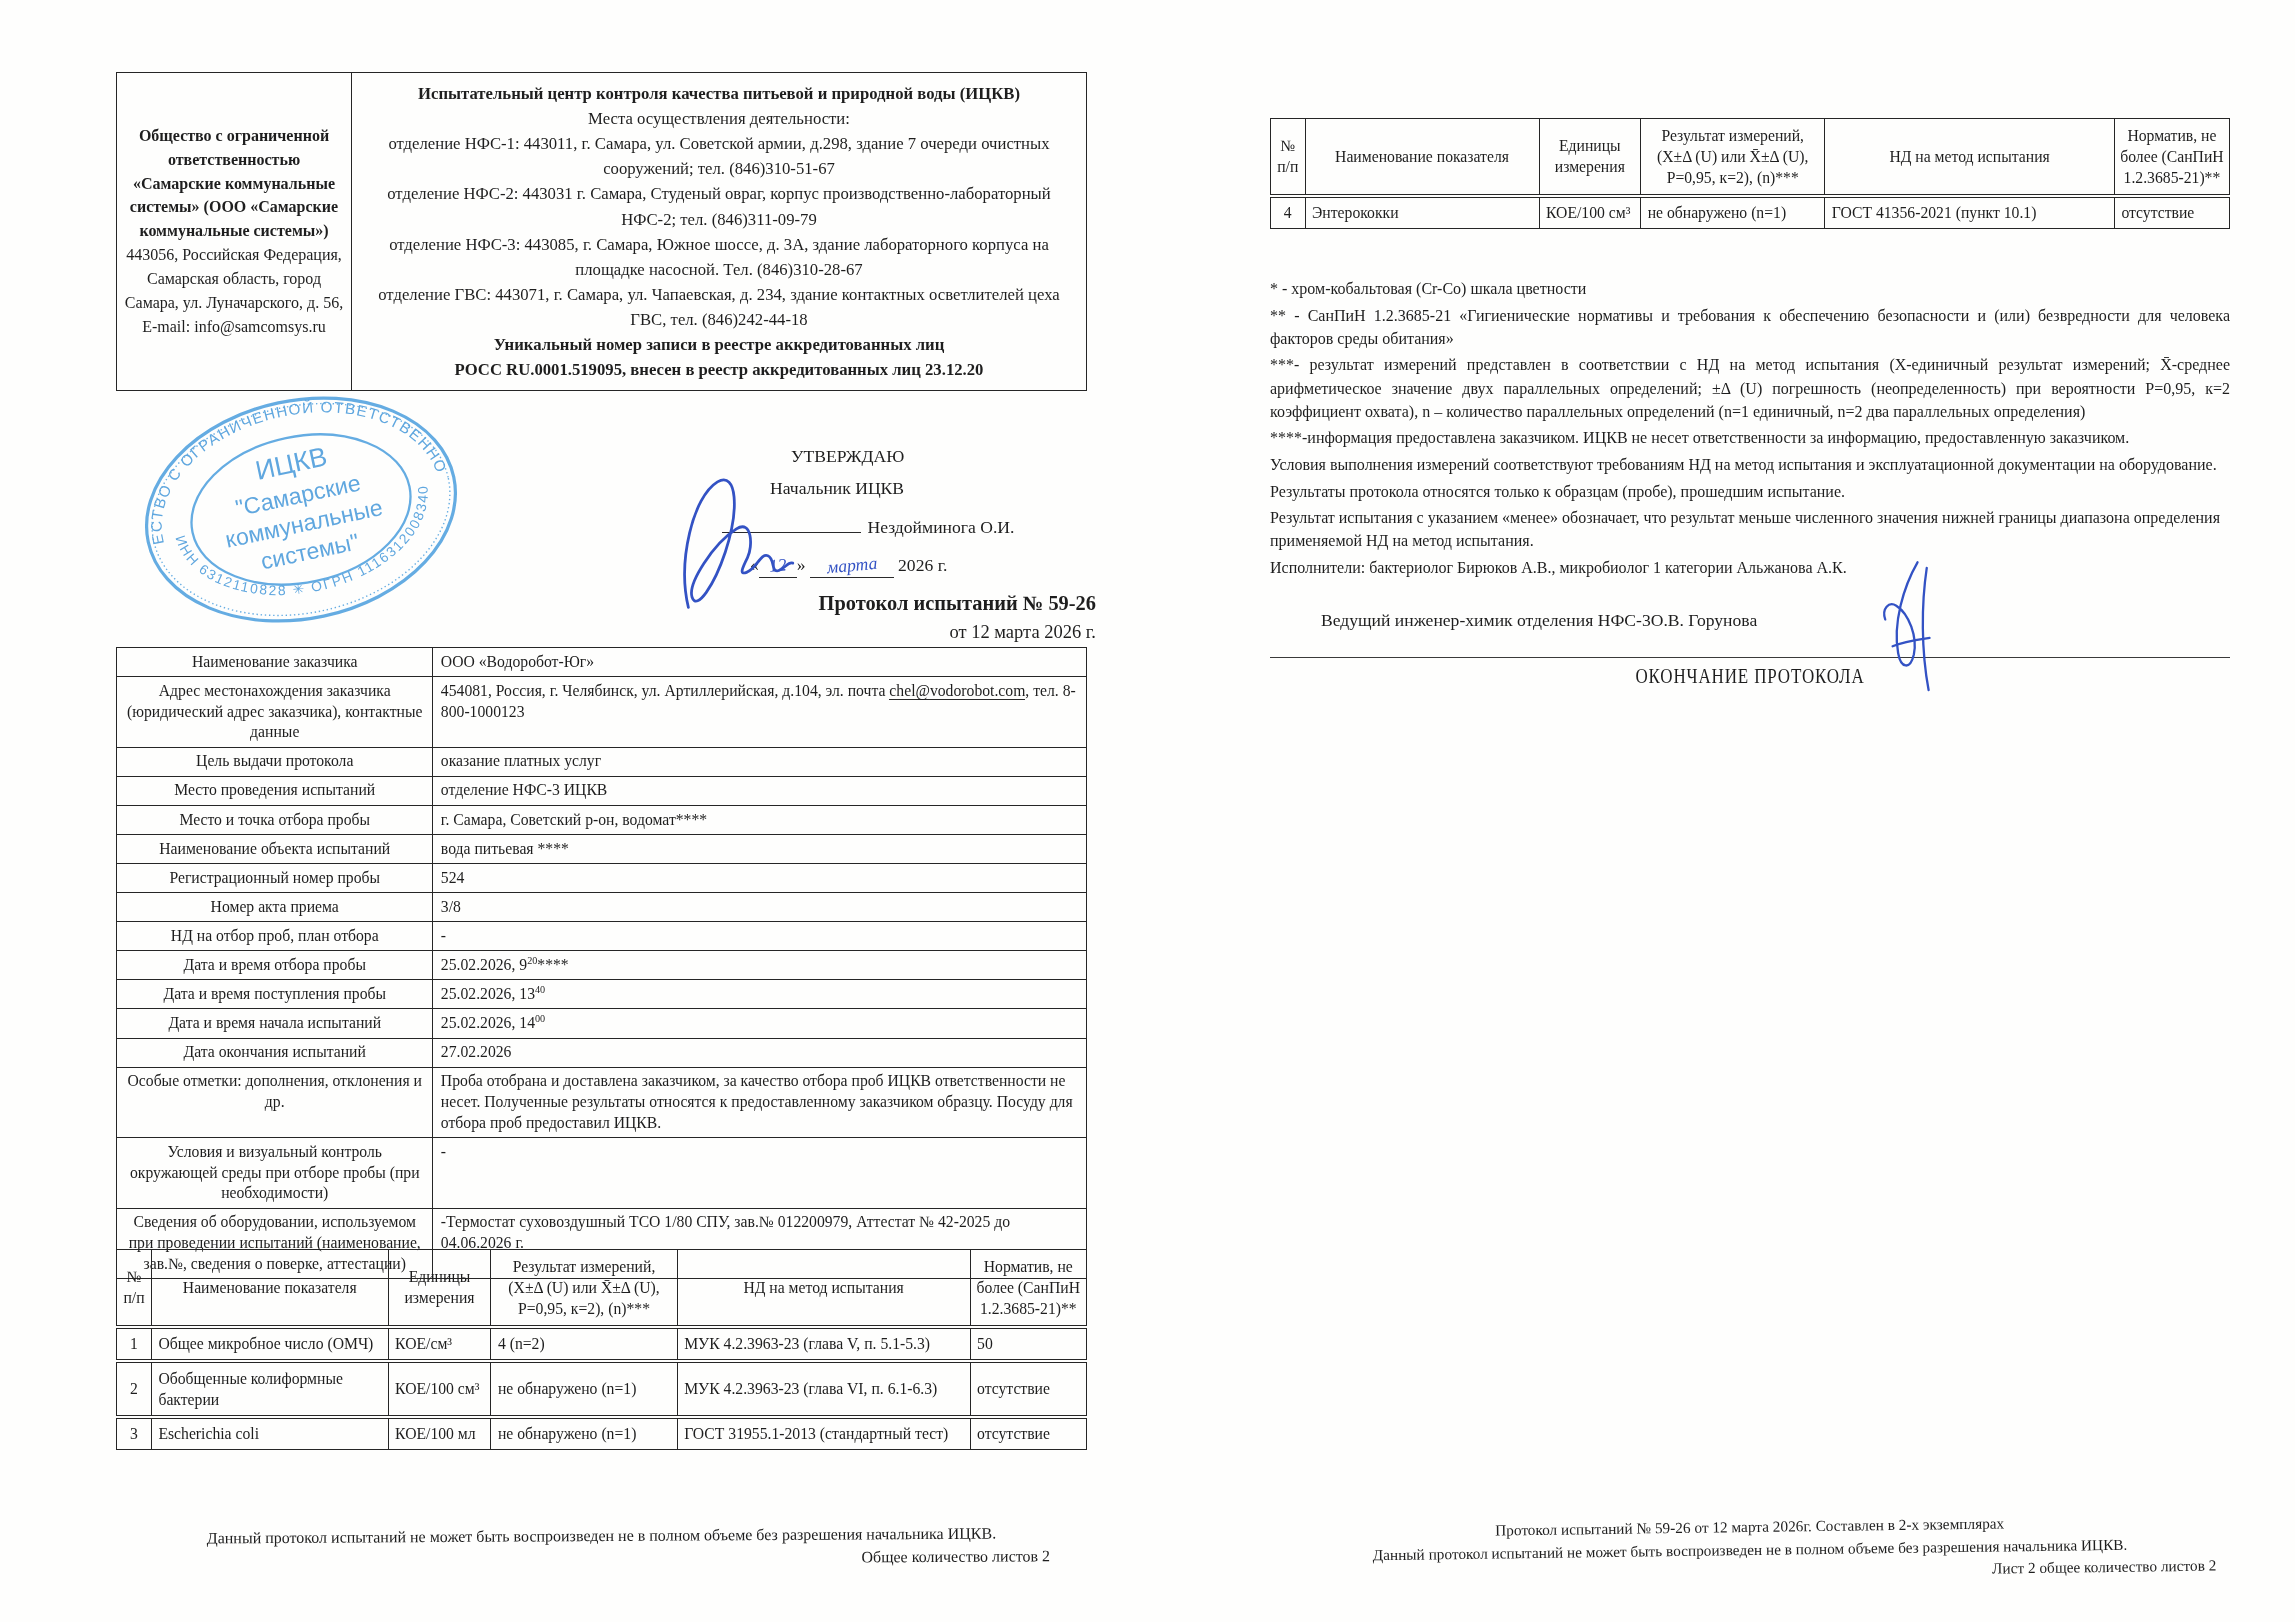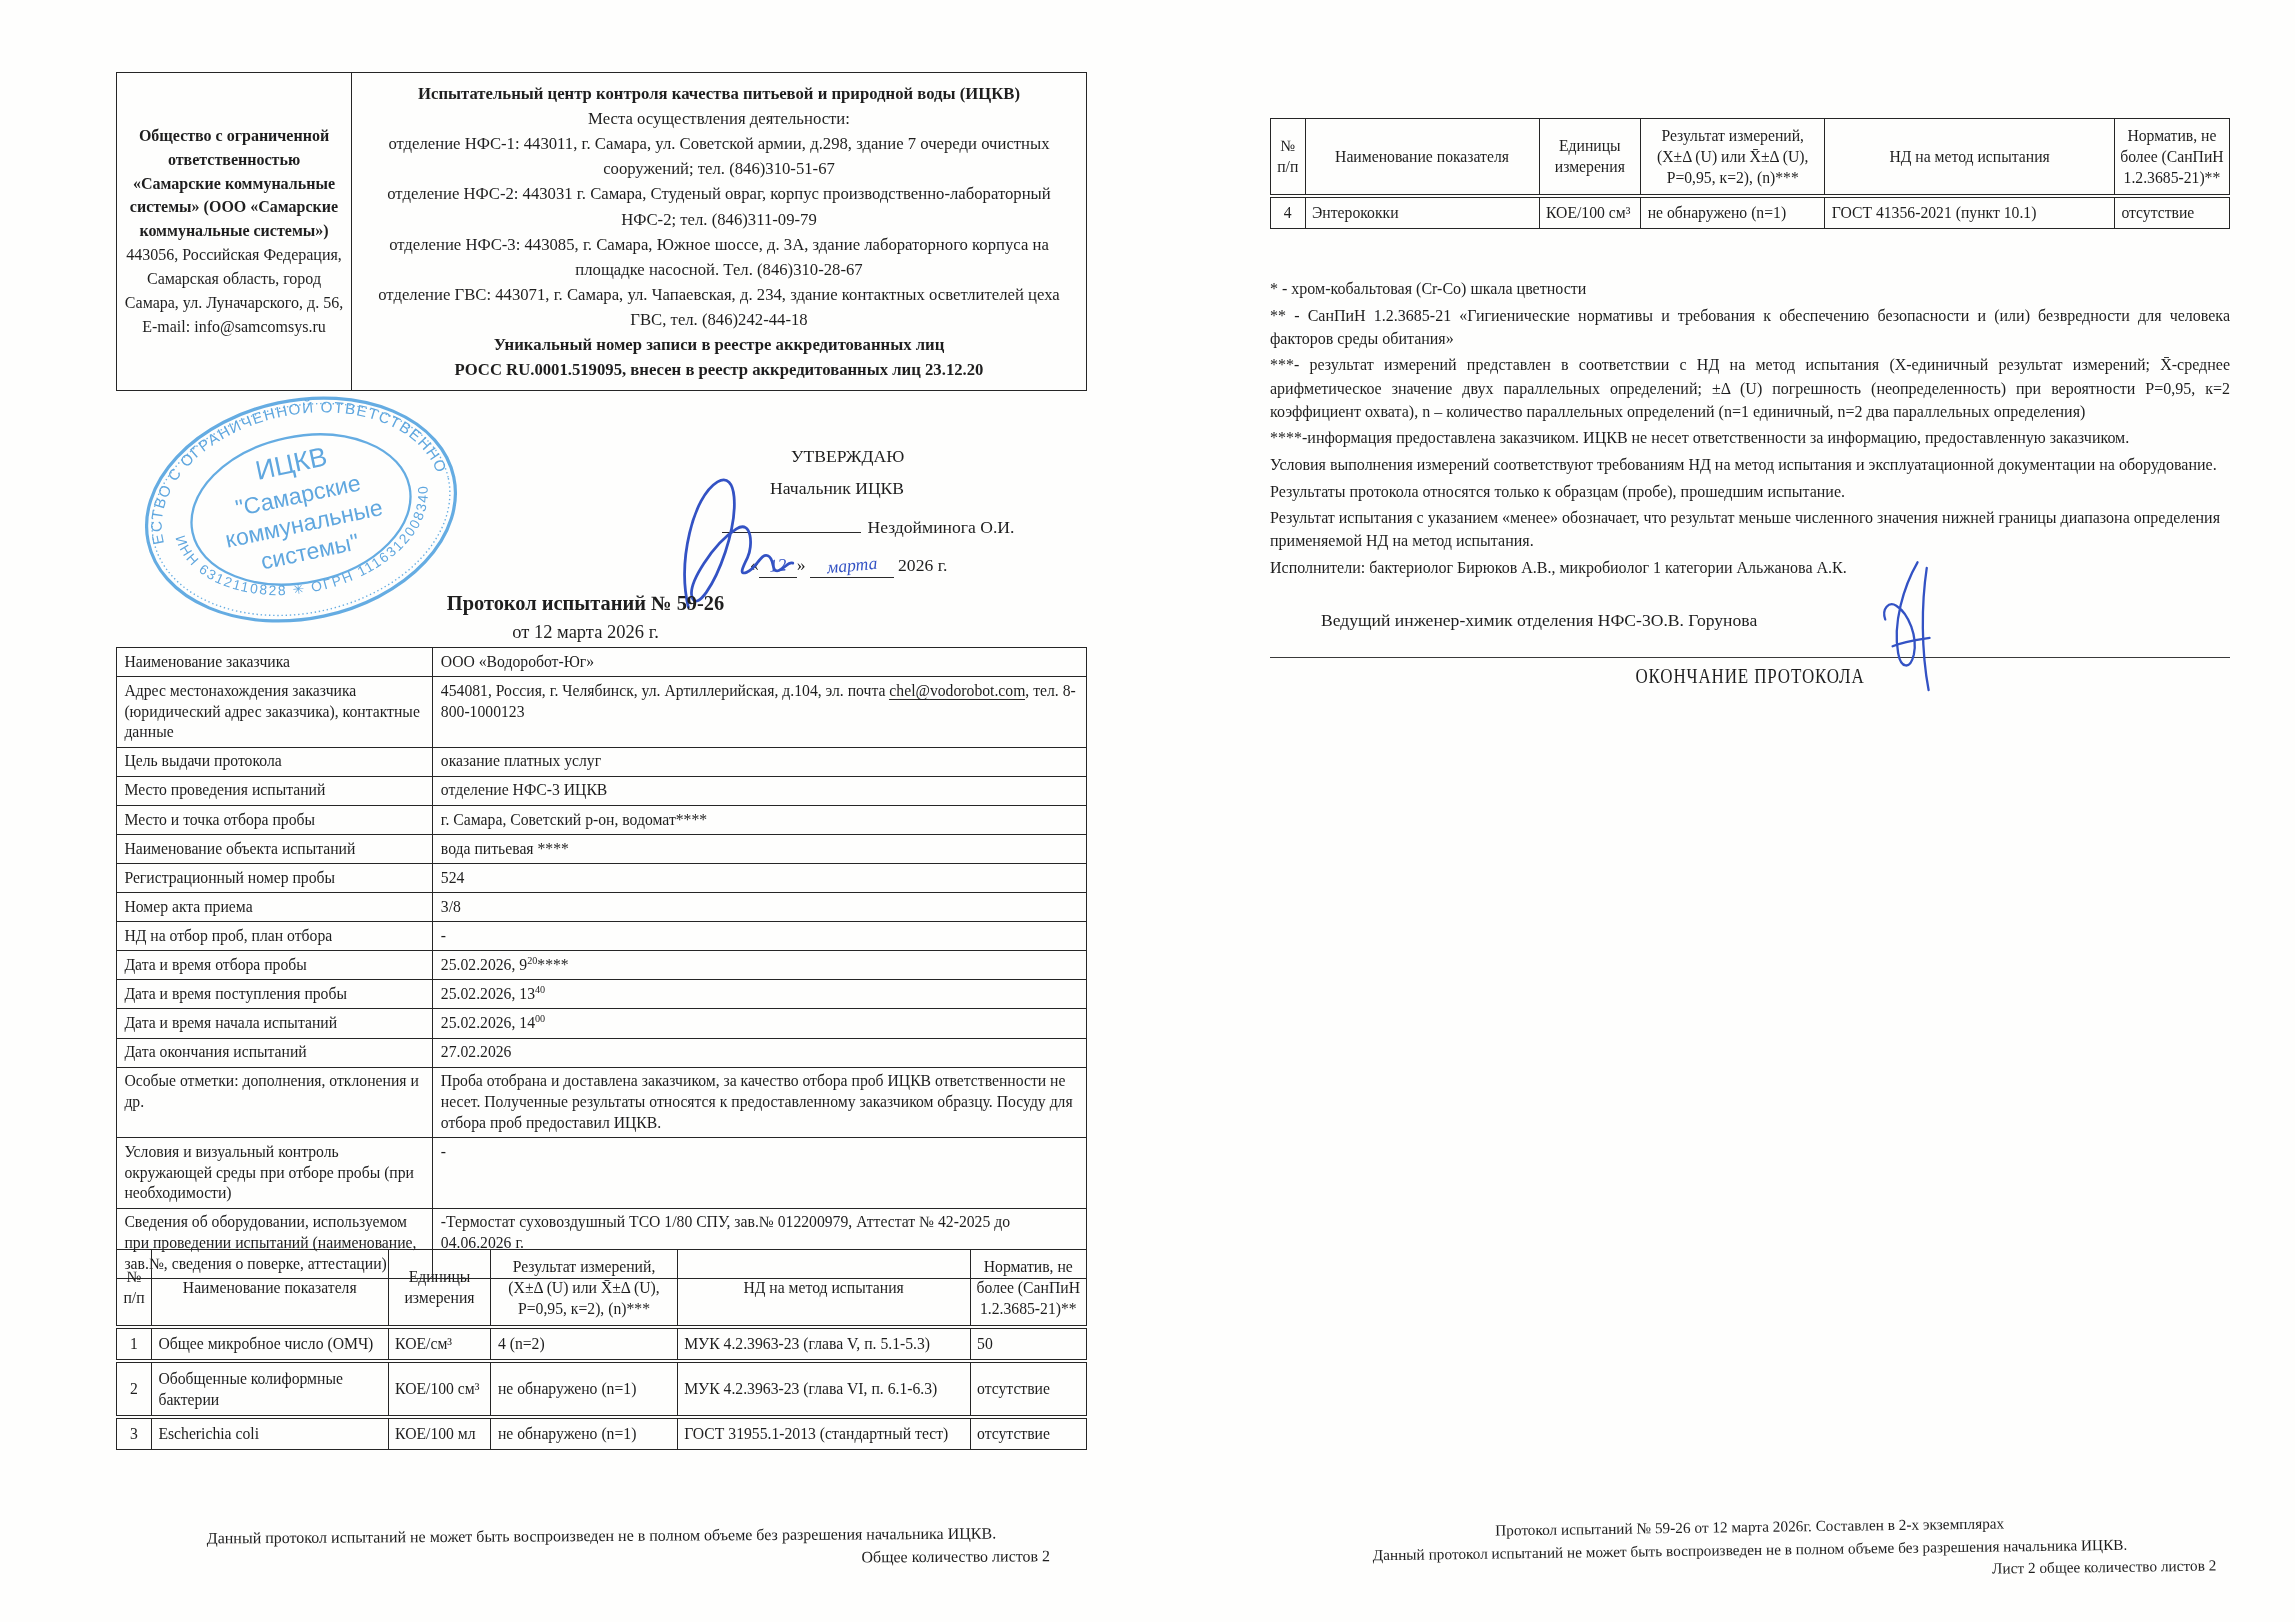--- a/index.html
+++ b/index.html
@@ -33,29 +33,29 @@
   .approve .a1{margin-left:97px;}
   .approve .a2{margin-left:76px;margin-top:9.3px;}
   .approve .a3{margin-top:14px;margin-left:28px;}
   .sigline{display:inline-block;width:139px;border-bottom:1.4px solid #2a2a2a;height:17.6px;margin-right:6.5px;}
   .approve .a4{margin-top:15.7px;margin-left:56px;}
   .hand{color:#3352c4;font-style:italic;display:inline-block;transform:rotate(-5deg);}
   .hand-seg{display:inline-block;border-bottom:1.4px solid #2a2a2a;padding:0 10.2px;text-align:center;}
   .sig1-svg{position:absolute;left:-25.4px;top:18.5px;width:157px;height:153px;}
 
   
-  .g-title{position:absolute;left:100px;top:592px;width:971px;text-align:center;font-family:Liberation Serif, serif;}
+  .g-title{position:absolute;left:125px;top:592px;width:971px;text-align:right;font-family:Liberation Serif, serif;}
   .doc-title{font-size:20.4px;font-weight:bold;}
   .doc-title-date{font-size:18.5px;margin-top:7.4px;}
 
   
   .g-info{position:absolute;left:116px;top:647px;width:971px;}
   .info-table{font-size:15.7px;line-height:1.32;}
   .info-table td{padding:3.7px 7.4px;vertical-align:top;}
-  .info-table .lbl{width:31%;}
+  .info-table .lbl{width:31%;text-align:center;}
   .u{border-bottom:1.4px solid #2a2a2a;}
   sup{font-size:65%;vertical-align:super;line-height:0;}
 
   
   .res-table{font-size:15.7px;line-height:1.35;}
   .res-table th{padding:5.6px 4.6px;font-weight:normal;text-align:center;vertical-align:middle;border-bottom:4.2px double #262626;}
   .res-table td{padding:4.6px 6.5px;vertical-align:middle;}
   .res-table tr + tr td{border-top:4.2px double #262626;}
   .res-table .c-num{text-align:center;}
   .g-res1{position:absolute;left:116px;top:1249px;width:971px;}

